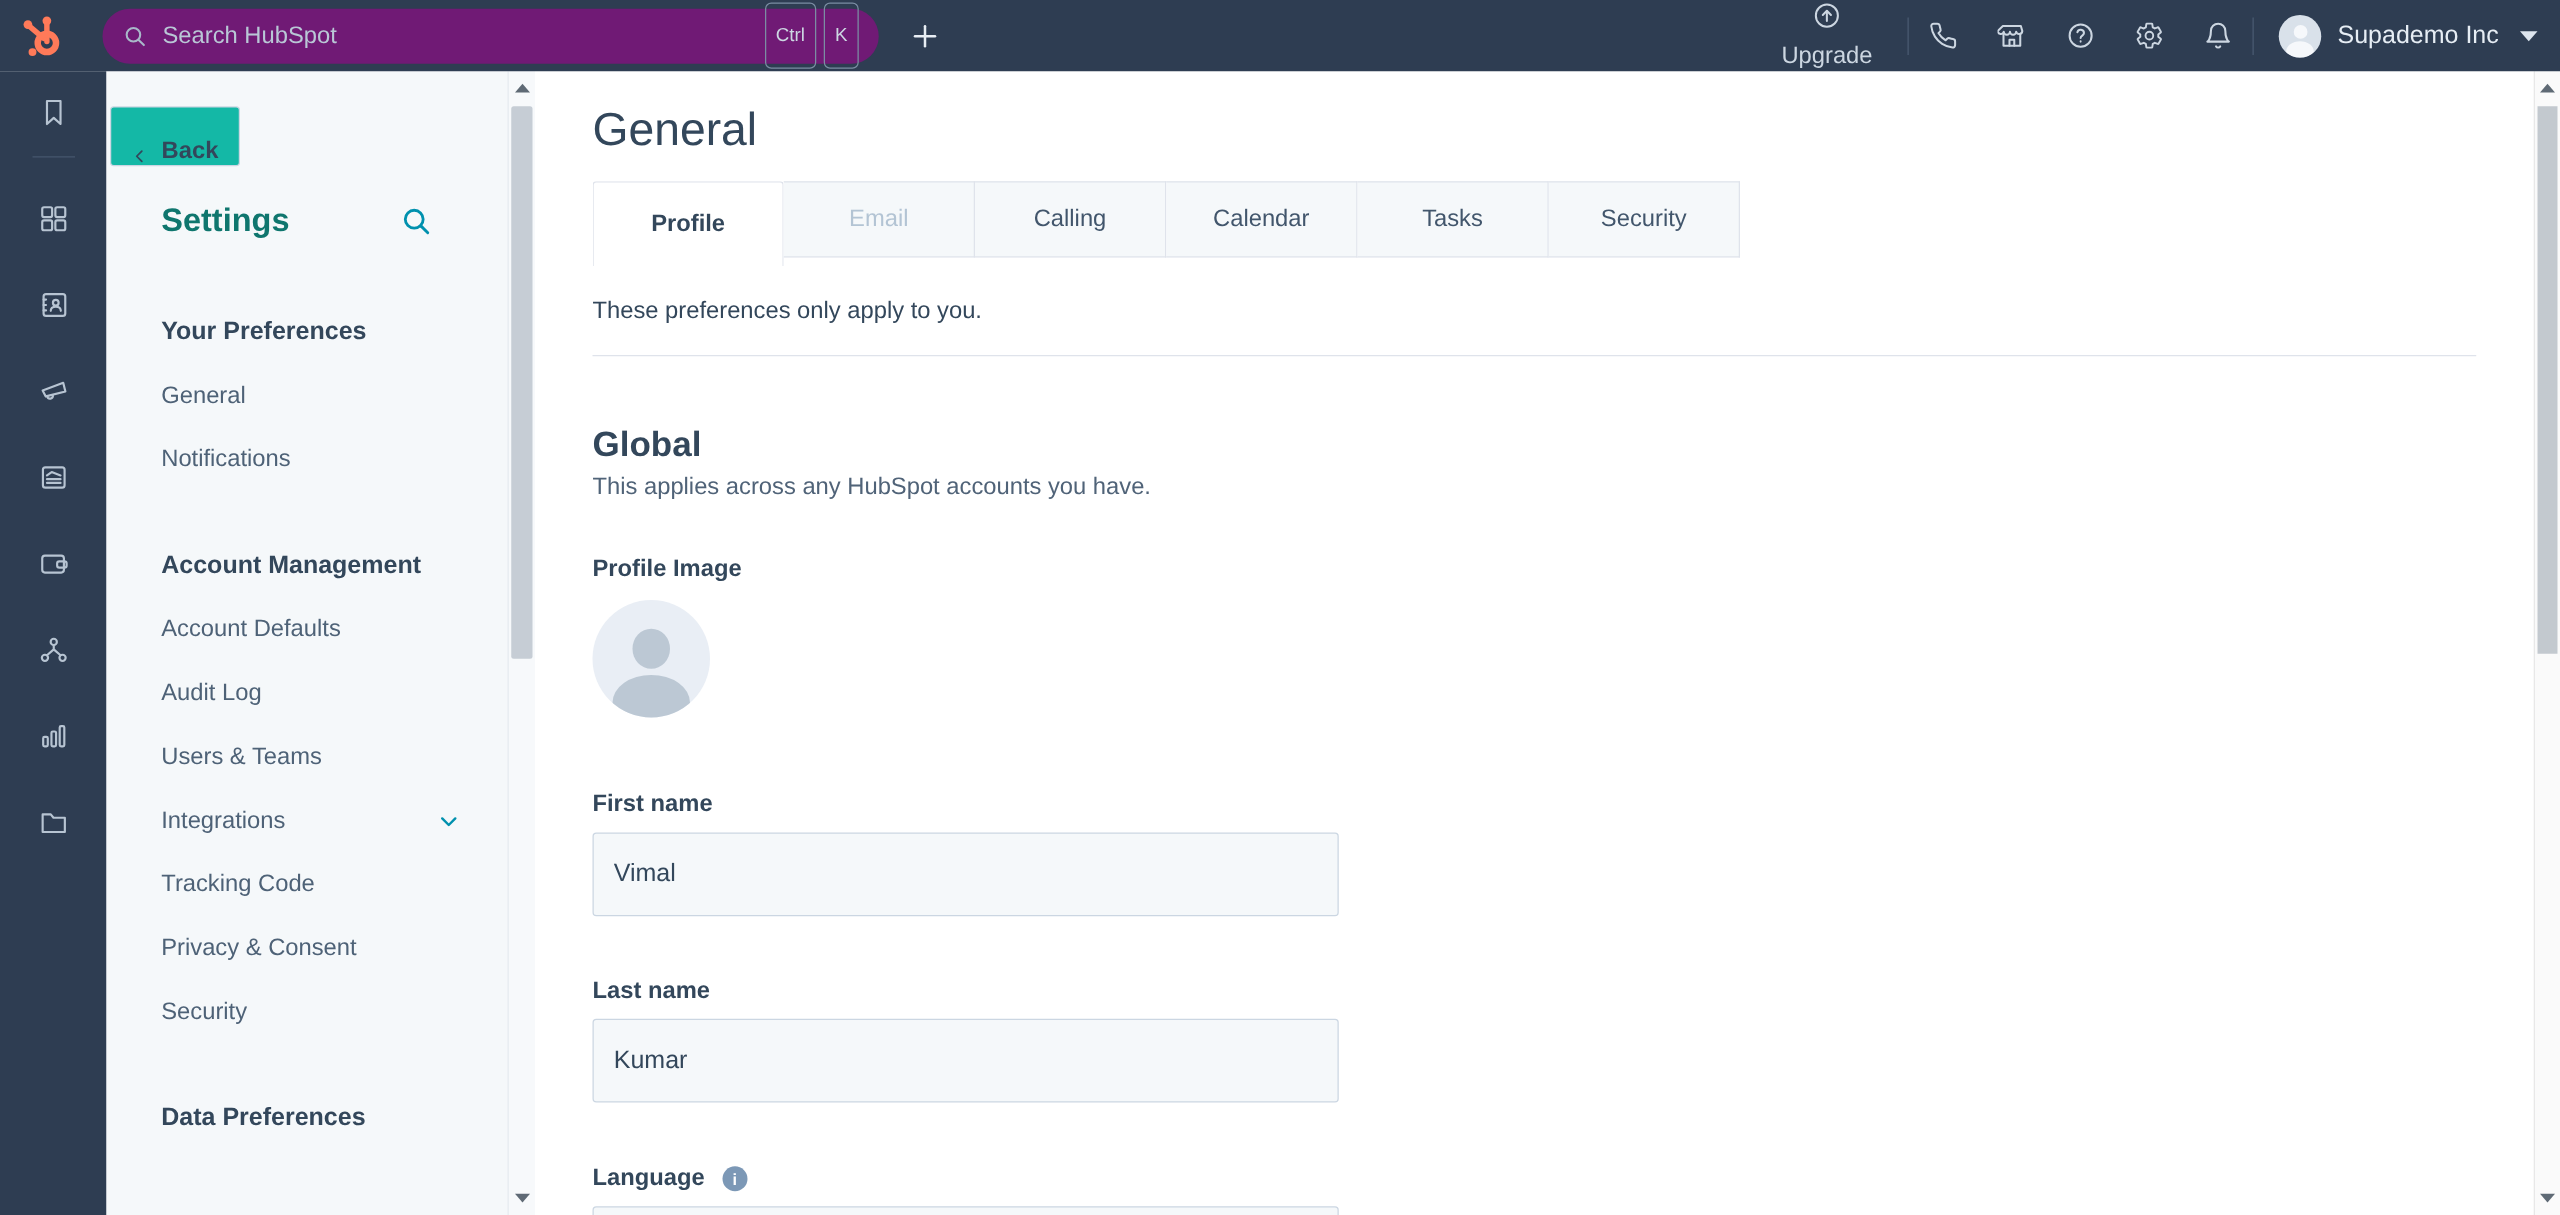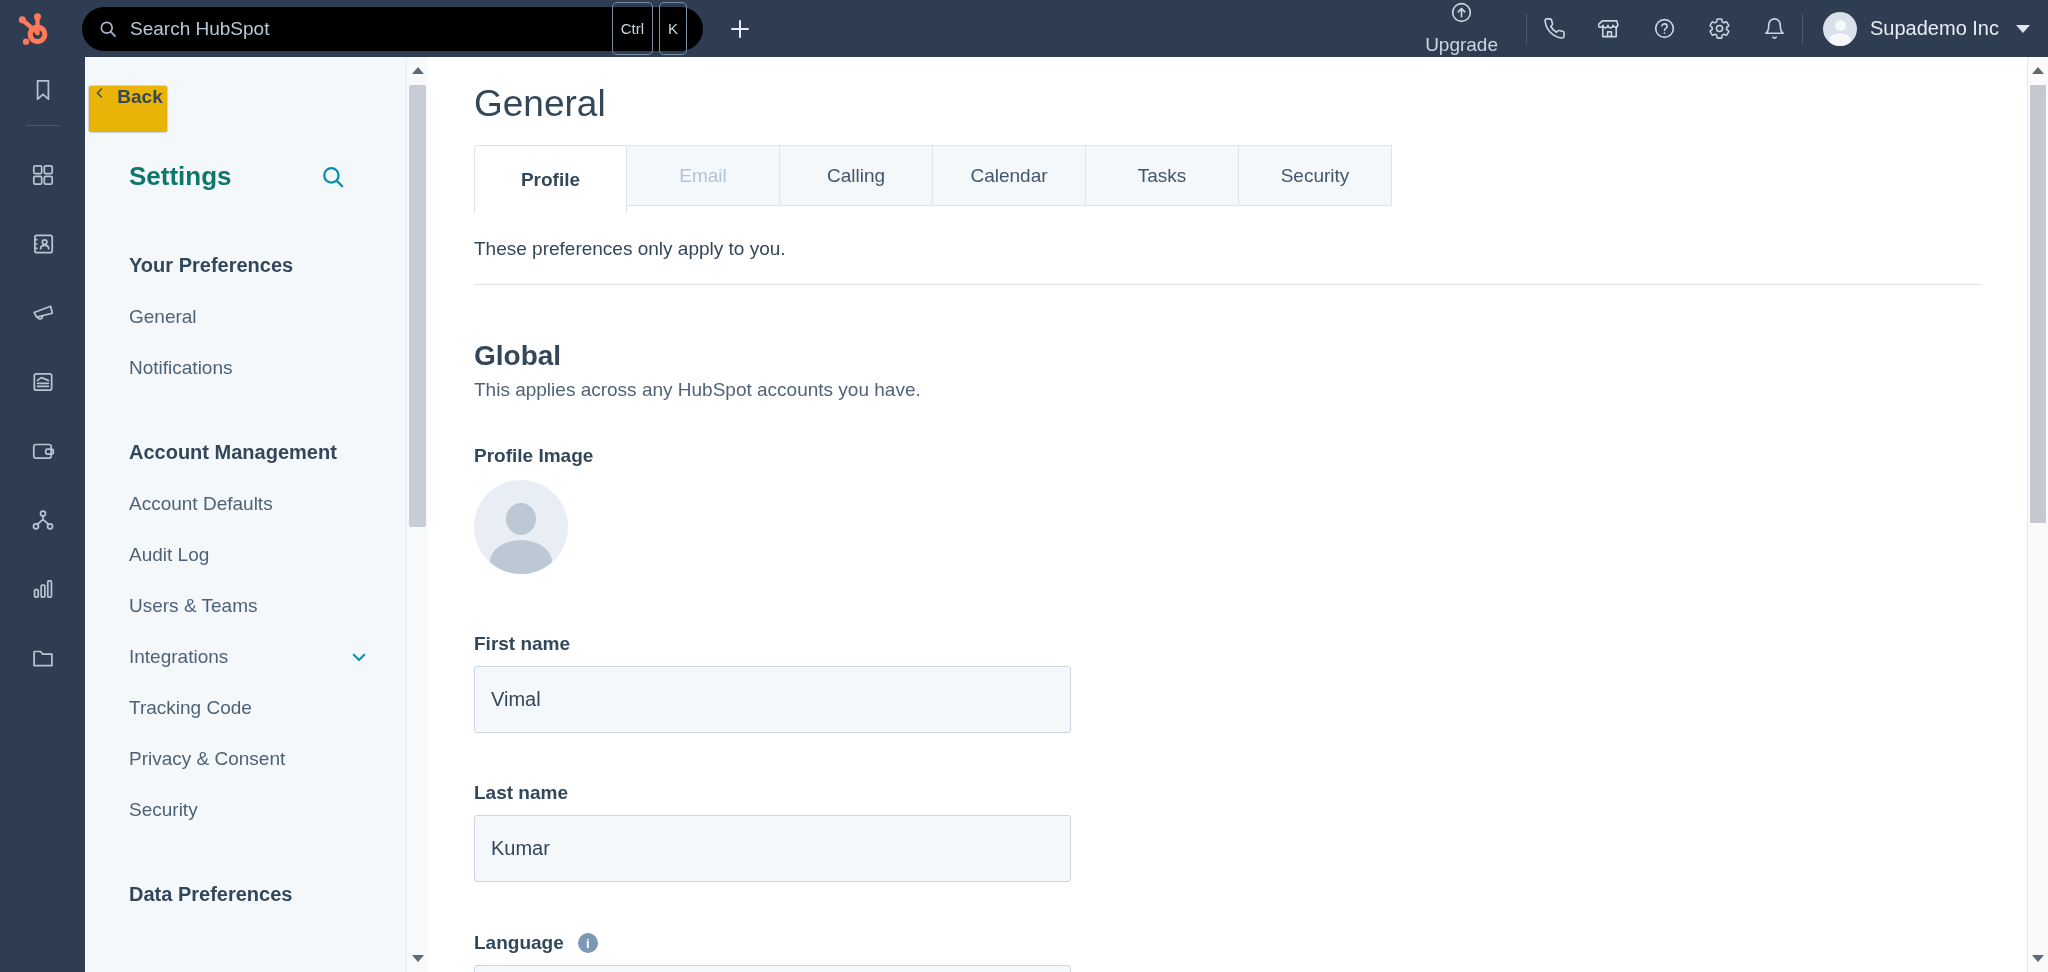--- a/index.html
+++ b/index.html
@@ -9,21 +9,21 @@
     background:#ffffff; font-family:"Liberation Sans", sans-serif; color:#33475b;
   }
 
   
   .topnav {
     position:absolute; top:0; left:0; width:2048px; height:57px;
     background:#2e3d52; display:flex; align-items:center; z-index:30;
   }
   .logo { width:46px; height:46px; margin-left:12px; display:flex; align-items:center; justify-content:center; cursor:pointer; }
   .search-pill {
-    margin-left:24px; width:621px; height:44px; background:#000000;
+    margin-left:24px; width:621px; height:44px; background:#701a75;
     border-radius:22px; display:flex; align-items:center; padding:0 16px;
   }
   .search-pill .mag { flex:0 0 auto; width:20px; height:20px; color:#a8b8c9; }
   .search-ph { margin-left:12px; font-size:19px; color:#b9c7d6; flex:1; }
   .key {
     border:1px solid #7b8da3; border-radius:5px; padding:16px 8px;
     font-size:15px; color:#ccd7e2; margin-left:6px; line-height:19px;
   }
   .add-btn { margin-left:22px; width:30px; height:30px; color:#e8eef4; display:flex; align-items:center; justify-content:center; cursor:pointer; }
 
@@ -54,23 +54,23 @@
   .rail-ic { width:26px; height:26px; color:#b7c4d2; margin-bottom:43px; cursor:pointer; flex:0 0 auto; }
   .rail-ic.first { margin-bottom:22px; }
   .rail-div { width:34px; height:1px; background:#46576e; margin-bottom:36px; flex:0 0 auto; }
 
   
   .settings-sidebar {
     position:absolute; left:85px; top:57px; width:343px; bottom:0;
     background:#f5f8fa; z-index:10; overflow:hidden;
   }
   .back-btn {
-    position:absolute; left:3px; top:28px; width:80px; height:48px;
-    background:#eab308; border:1px solid #cbd6e2; border-radius:3px;
-    display:flex; align-items:flex-start; justify-content:center; gap:10px;
+    position:absolute; left:3px; top:28px; width:104px; height:48px;
+    background:#14b8a6; border:1px solid #cbd6e2; border-radius:3px;
+    display:flex; align-items:flex-end; justify-content:center; gap:10px;
     font-size:19px; font-weight:bold; color:#33475b; cursor:pointer;
   }
   .back-btn svg { width:14px; height:14px; }
   .sb-title-row { display:flex; align-items:center; justify-content:space-between; padding:0 82px 0 44px; margin-top:104px; }
   .sb-title { font-size:26px; font-weight:bold; color:#0f766e; }
   .sb-search { width:26px; height:26px; color:#0091ae; cursor:pointer; }
   .groups { padding:0 60px 0 44px; }
   .group-title { font-size:20px; font-weight:bold; color:#33475b; height:24px; line-height:24px; }
   .gt1 { margin-top:61px; }
   .gt2 { margin-top:47px; }

